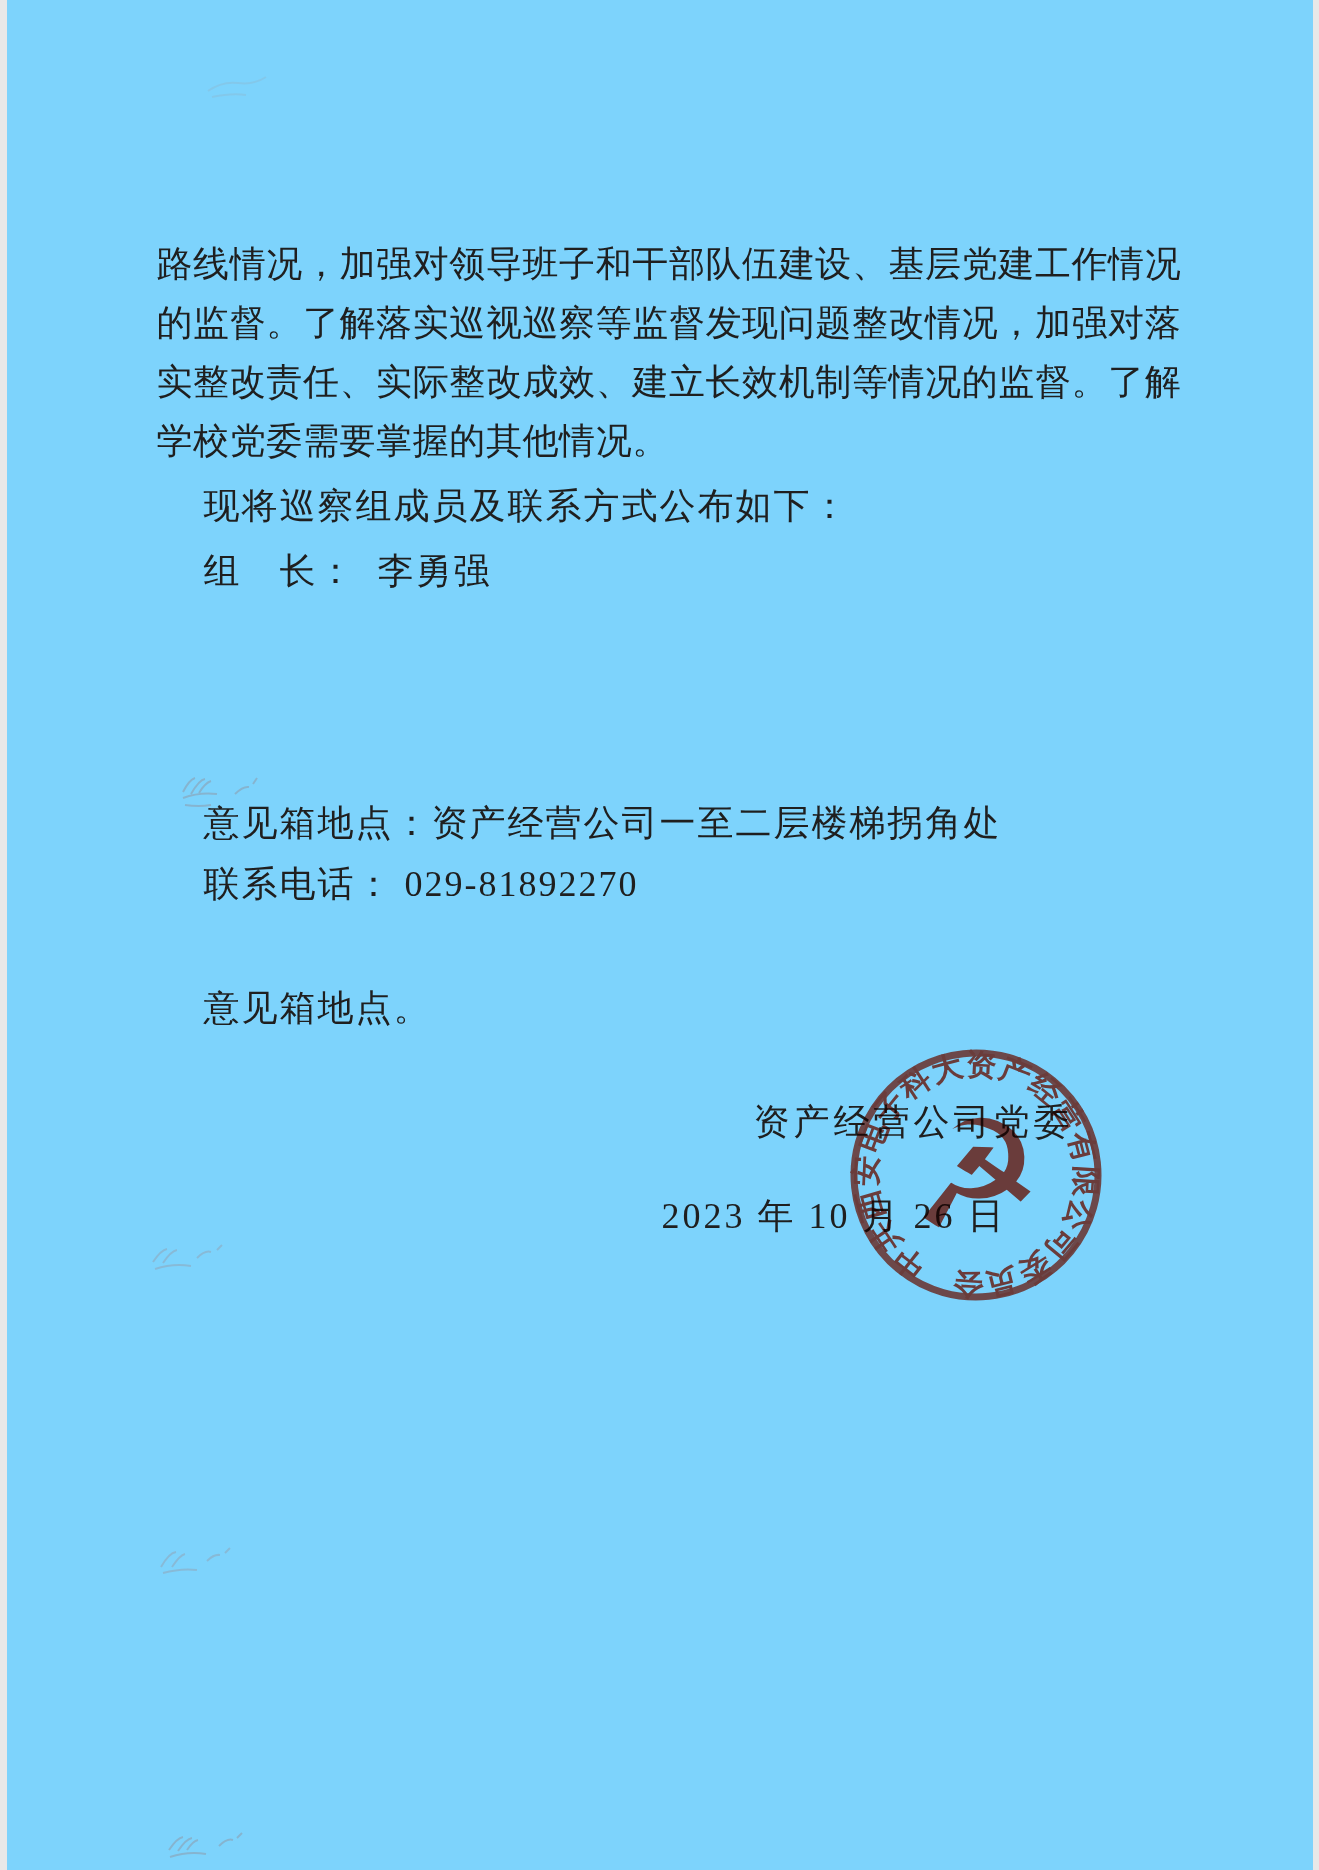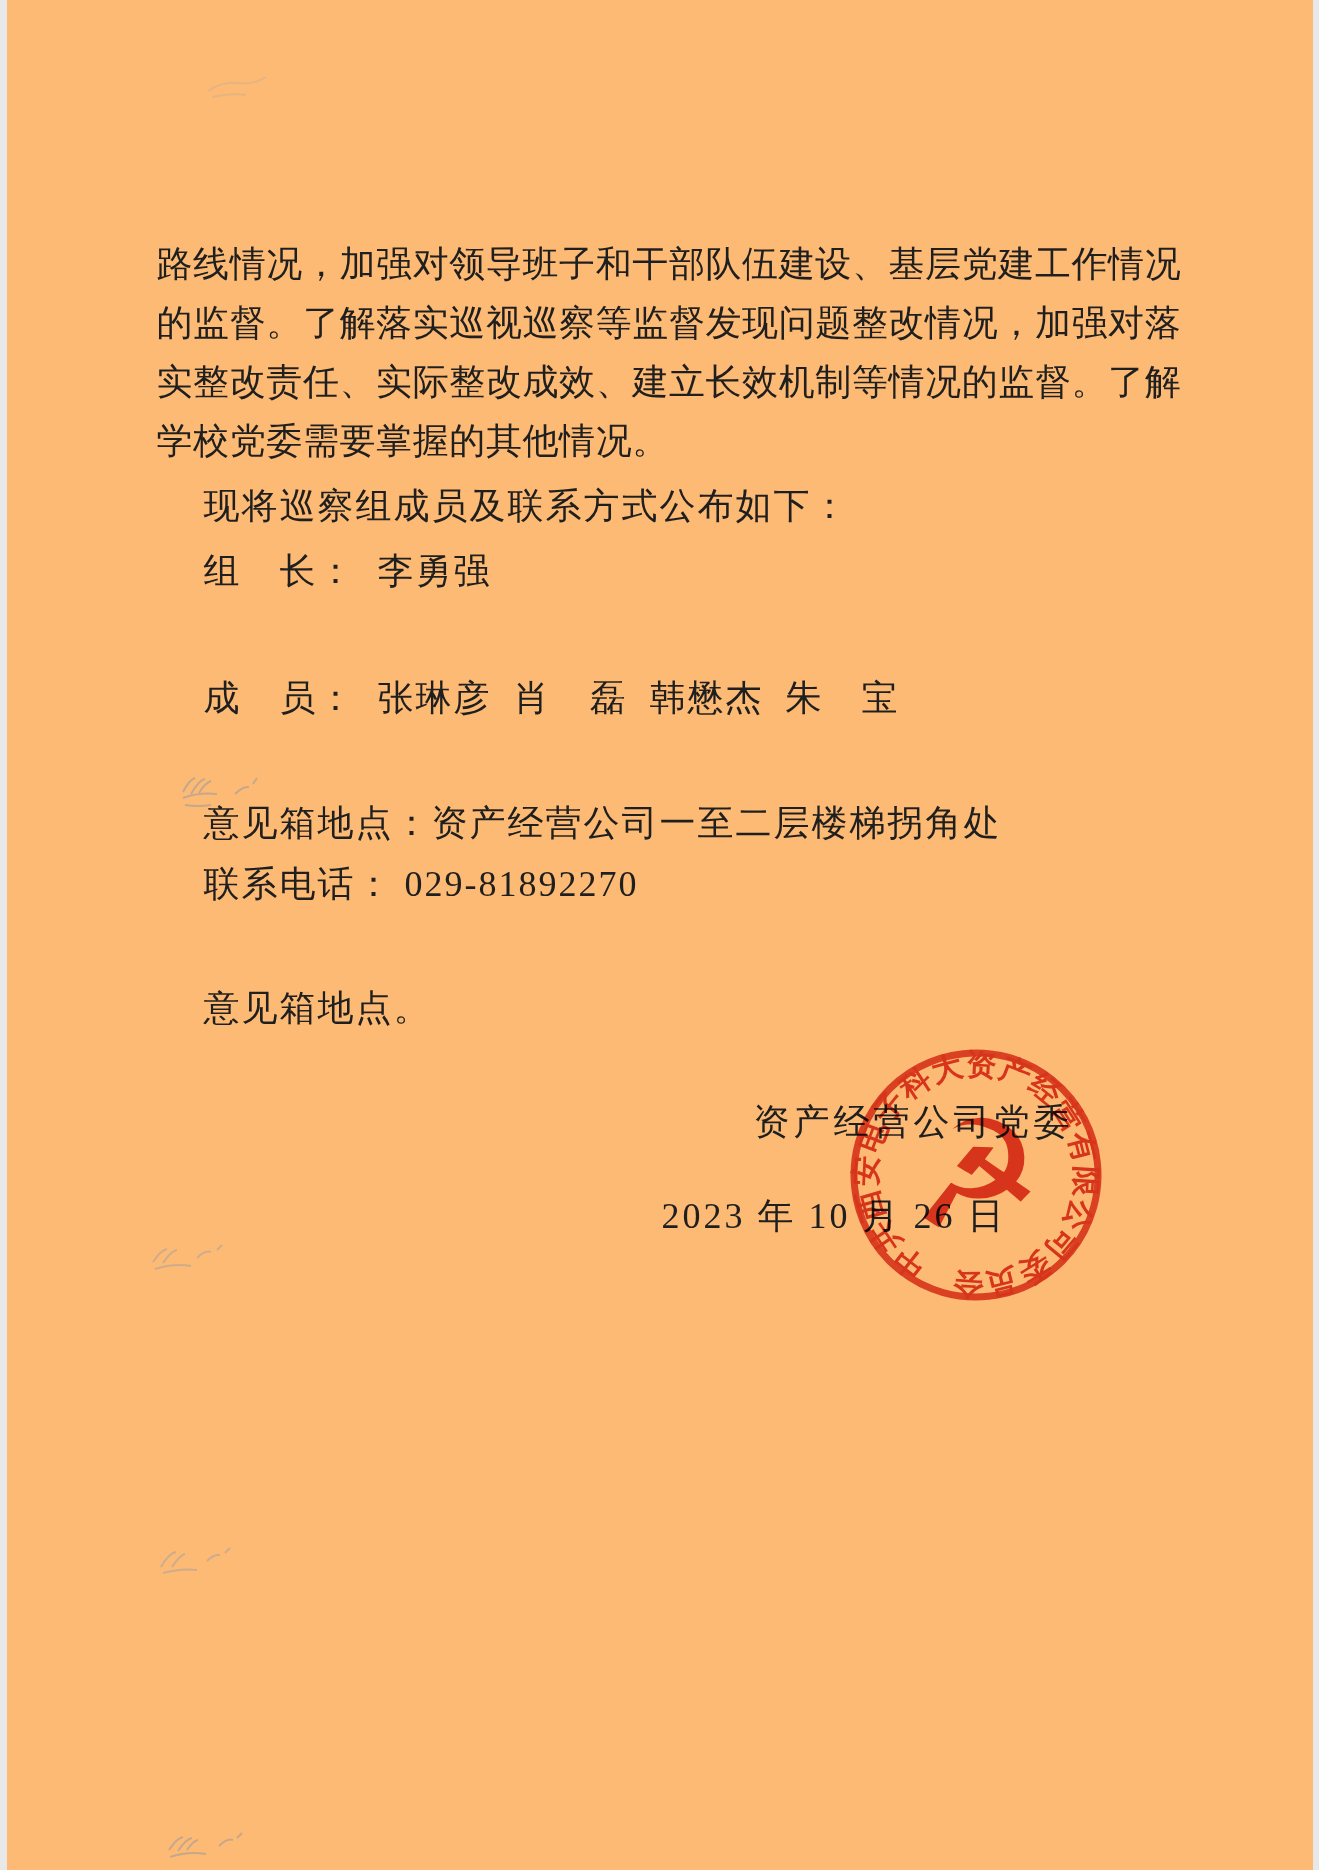--- a/index.html
+++ b/index.html
@@ -1,20 +1,20 @@
 <!DOCTYPE html>
 <html><head>
 <meta charset="utf-8">
 <style>
   html,body{margin:0;padding:0;background:#e8e8e8;}
   .page{
     position:relative;
     width:1306px;height:1870px;
     margin:0 auto;
-    background:#fdba74;
+    background:#7dd3fc;
     overflow:hidden;
     font-family:"Liberation Serif","DejaVu Serif",serif;
     color:#1f1f1f;
   }
   .line{
     position:absolute;
     font-size:36px;
     line-height:40px;
     white-space:pre;
     color:#1f1f1f;
@@ -39,21 +39,20 @@
 <div class="page">
 
   <div class="line para" style="top:244px">路线情况，加强对领导班子和干部队伍建设、基层党建工作情况</div>
   <div class="line para" style="top:303px">的监督。了解落实巡视巡察等监督发现问题整改情况，加强对落</div>
   <div class="line para" style="top:362px">实整改责任、实际整改成效、建立长效机制等情况的监督。了解</div>
   <div class="line item" style="top:486px">现将巡察组成员及联系方式公布如下：</div>
 
   <div class="line para" style="top:421px">学校党委需要掌握的其他情况。</div>
 
   <div class="line item" style="top:551px">组　长：  李勇强</div>
-  <div class="line item" style="top:678px">成　员：  张琳彦  肖　磊  韩懋杰  朱　宝</div>
 
   <div class="line item" style="top:803px">意见箱地点：资产经营公司一至二层楼梯拐角处</div>
   <div class="line item" style="top:864px">联系电话： 029-81892270</div>
 
   <div class="line closing" style="top:988px">意见箱地点。</div>
 
   <div class="line sig" style="top:1102px;left:747px">资产经营公司党委</div>
   <div class="line sig" style="top:1196px;left:655px;letter-spacing:3px">2023 年 10 月 26 日</div>
 
   <svg class="smudge" style="left:195px;top:55px;opacity:.22" width="80" height="50" viewBox="0 0 80 50">

